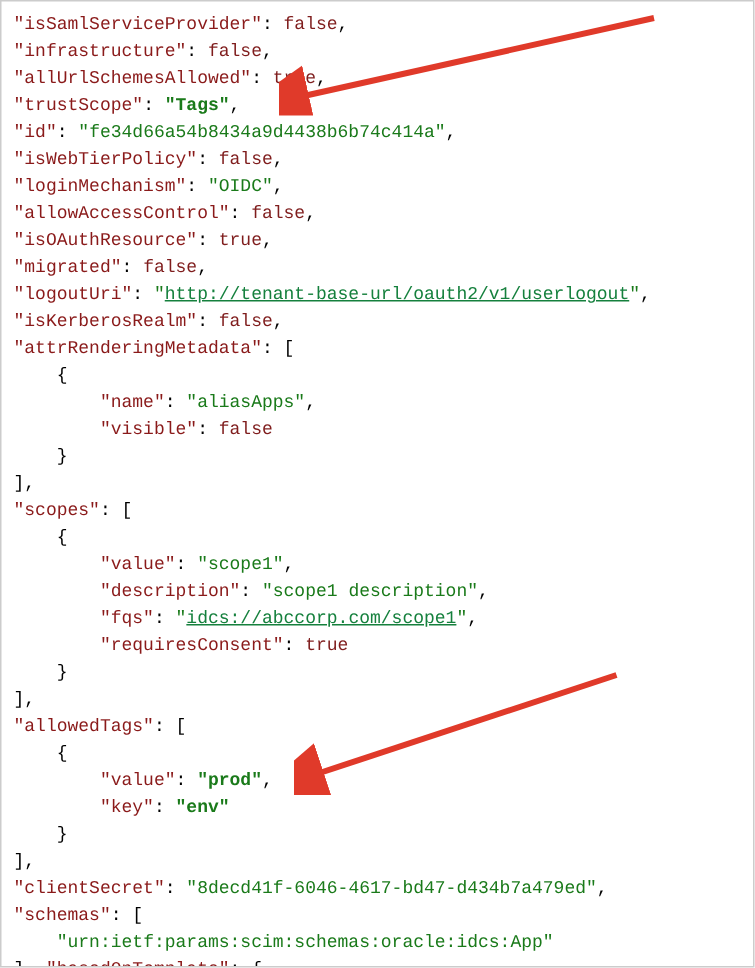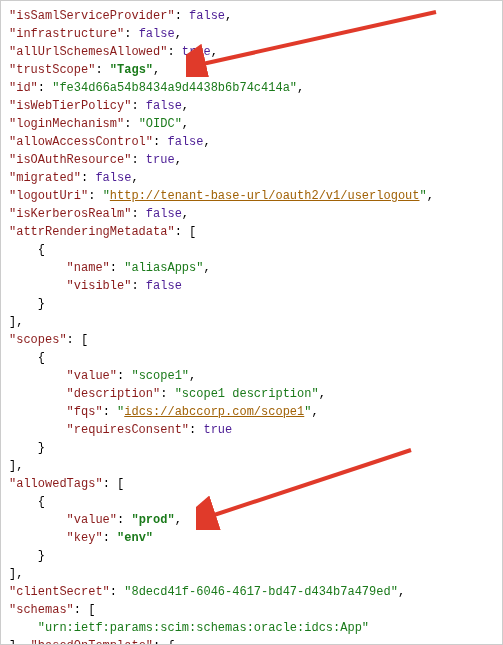--- a/index.html
+++ b/index.html
@@ -19,23 +19,23 @@
   }
   pre {
     margin: 0;
     padding: 6px 8px;
     white-space: pre;
     font-family: inherit;
   }
   .k  { color: #8a1a1a; }      
   .s  { color: #1a7a1a; }      
   .sb { color: #1a7a1a; font-weight: bold; }      
-  .b  { color: #4c1d95; }      
+  .b  { color: #7f1d1d; }      
   .p  { color: #000; }         
-  .u  { color: #a16207; text-decoration: underline; } 
+  .u  { color: #15803d; text-decoration: underline; } 
   svg.arrow { position: absolute; pointer-events: none; }
 </style>
 </head>
 <body>
 
 <pre><span class="k">"isSamlServiceProvider"</span><span class="p">: </span><span class="b">false</span><span class="p">,</span>
 <span class="k">"infrastructure"</span><span class="p">: </span><span class="b">false</span><span class="p">,</span>
 <span class="k">"allUrlSchemesAllowed"</span><span class="p">: </span><span class="b">true</span><span class="p">,</span>
 <span class="k">"trustScope"</span><span class="p">: </span><span class="sb">"Tags"</span><span class="p">,</span>
 <span class="k">"id"</span><span class="p">: </span><span class="s">"fe34d66a54b8434a9d4438b6b74c414a"</span><span class="p">,</span>

